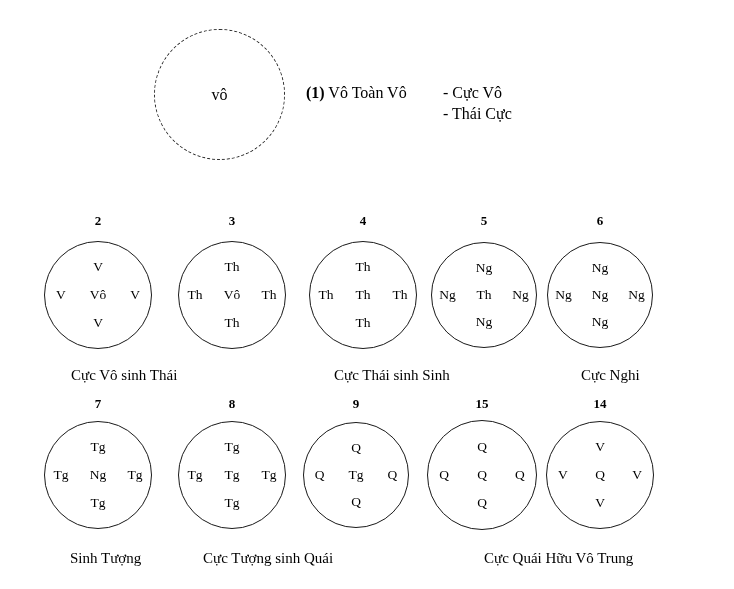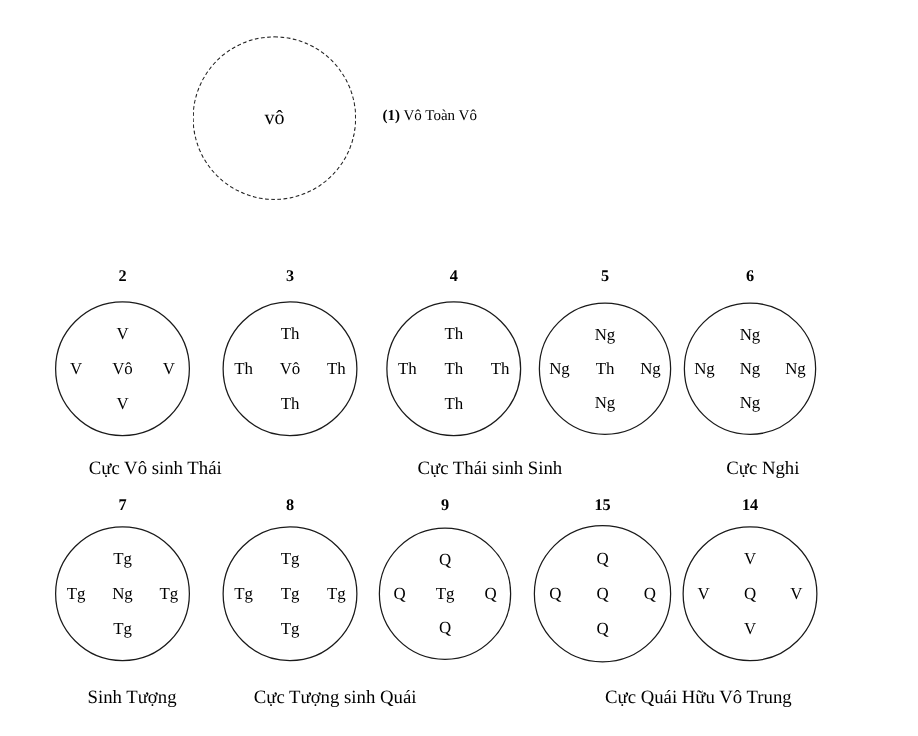--- a/index.html
+++ b/index.html
@@ -77,21 +77,21 @@
     width: 131px;
     height: 131px;
   }
   #root-circle .cell.center {
     font-size: 16px;
   }
 
   
   .root-note {
     position: absolute;
-    font-size: 12px;
+    font-size: 16px;
     line-height: 21px;
     white-space: nowrap;
   }
   #root-title {
     left: 306px;
     top: 69px;
   }
   #root-title .num {
     font-weight: bold;
   }
@@ -125,20 +125,24 @@
 <body>
 
 <div id="stage">
 
   <div id="root-circle" class="circle dashed">
     <span class="cell center">vô</span>
   </div>
 
   <div id="root-title" class="root-note">
     <span class="num">(1)</span><span> Vô Toàn Vô</span>
+  </div>
+  <div id="root-sub" class="root-note">
+    <div>- Cực Vô</div>
+    <div>- Thái Cực</div>
   </div>
 
   <div id="rows-container">
       <div class="num-label" style="left: 98px; top: 201px;">2</div>
       <div class="circle" style="left: 44px; top: 228px; width: 108px; height: 108px;">
         <span class="cell top">V</span>
         <span class="cell left">V</span>
         <span class="cell center">Vô</span>
         <span class="cell right">V</span>
         <span class="cell bottom">V</span>

